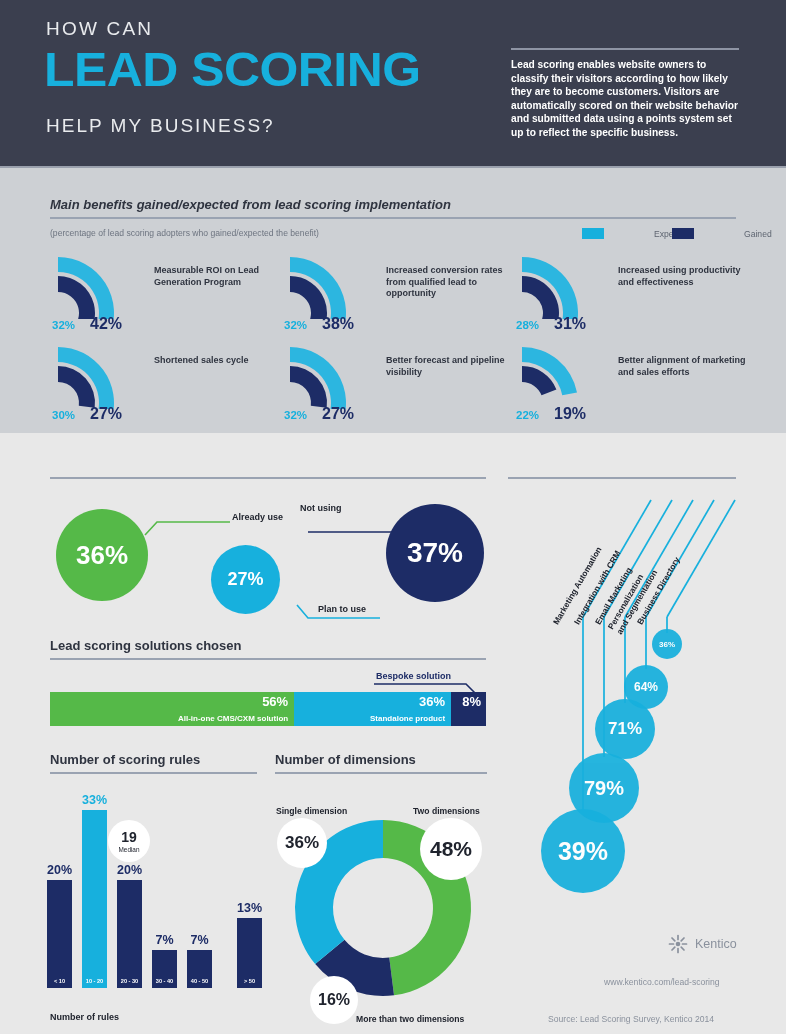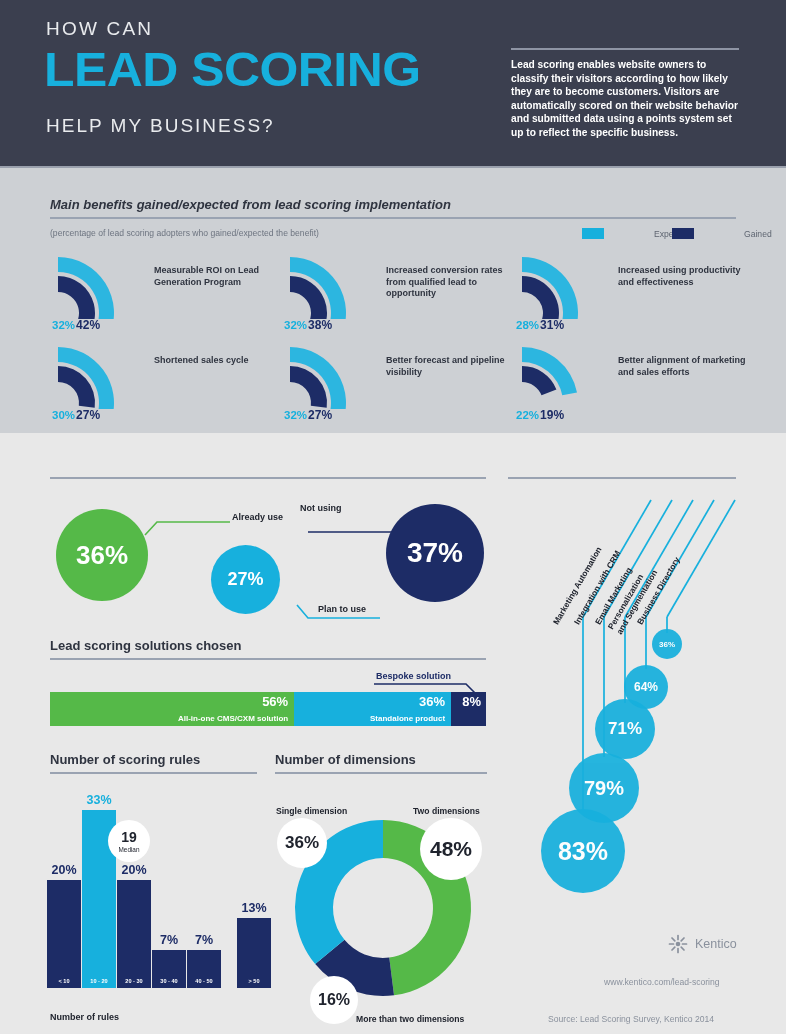--- a/index.html
+++ b/index.html
@@ -63,21 +63,21 @@
   .legend-gained   { left: 672px; }
 
   .benefit { position: absolute; width: 240px; height: 84px; }
   .gauge { position: absolute; left: 0; top: 0; width: 96px; height: 66px; }
   .b-label {
     position: absolute; left: 104px; top: 12px; width: 132px;
     font-size: 9px; line-height: 11.5px; font-weight: 700; color: #2f3440;
   }
   .b-vals { position: absolute; left: 2px; top: 62px; font-weight: 700; }
   .b-vals .exp { font-size: 11.5px; color: #17b0dd; }
-  .b-vals .gai { font-size: 12px; color: #1d2c66; margin-left: 1px; }
+  .b-vals .gai { font-size: 16px; color: #1d2c66; margin-left: 15px; }
 
   
   .band2 {
     position: absolute; left: 0; top: 433px; width: 786px; height: 601px;
     background: #e8e8e8;
   }
   .adopt-title { position: absolute; left: 50px; top: 456px; }
   .adopt-rule  { position: absolute; left: 50px; top: 477px; width: 436px; }
 
   .bubble {
@@ -97,21 +97,21 @@
   .seg .pct { position: absolute; right: 6px; top: 2px; font-size: 13px; font-weight: 700; color: #fff; }
   .seg .nm  { position: absolute; right: 6px; bottom: 3px; font-size: 8px; font-weight: 700; color: #fff; white-space: nowrap; }
   .seg.small .pct { right: 5px; }
 
   .rules-title { position: absolute; left: 50px; top: 752px; }
   .rules-rule  { position: absolute; left: 50px; top: 772px; width: 207px; }
   .dim-title   { position: absolute; left: 275px; top: 752px; }
   .dim-rule    { position: absolute; left: 275px; top: 772px; width: 212px; }
 
   .barchart { position: absolute; left: 47px; top: 790px; width: 214px; height: 220px; }
-  .bar { position: absolute; bottom: 22px; width: 34px; }
+  .bar { position: absolute; bottom: 22px; width: 25px; }
   .bar .col { width: 100%; height: 100%; }
   .bar .vlab {
     position: absolute; left: 50%; transform: translateX(-50%);
     top: -17px; font-size: 12.5px; font-weight: 700; white-space: nowrap;
   }
   .bar .xlab {
     position: absolute; left: 50%; transform: translateX(-50%);
     bottom: 4px; font-size: 5.6px; font-weight: 700; color: #fff; white-space: nowrap;
   }
   .axis-cap { position: absolute; left: 50px; top: 1012px; font-size: 9px; font-weight: 700; color: #20242e; }
@@ -351,21 +351,21 @@
   </svg>
   <div id="relabels-host">
       <div class="diaglabel" style="left: 560px; top: 617px; transform: rotate(-60deg); width: 150px;">Marketing Automation</div>
       <div class="diaglabel" style="left: 581px; top: 617px; transform: rotate(-60deg); width: 150px;">Integration with CRM</div>
       <div class="diaglabel" style="left: 602px; top: 617px; transform: rotate(-60deg); width: 150px;">Email Marketing</div>
       <div class="diaglabel" style="left: 623px; top: 617px; transform: rotate(-60deg); width: 150px;">Personalization<br>and Segmentation</div>
       <div class="diaglabel" style="left: 644px; top: 617px; transform: rotate(-60deg); width: 150px;">Business Directory</div>
     </div>
   <div id="rebubbles-host">
       <div class="bubble" style="left: 541px; top: 809px; height: 84px; width: 84px; background: rgb(23, 176, 221); opacity: 0.93; font-size: 25px;">
-        <span>83%</span>
+        <span>39%</span>
       </div>
       <div class="bubble" style="left: 569px; top: 753px; height: 70px; width: 70px; background: rgb(23, 176, 221); opacity: 0.93; font-size: 20px;">
         <span>79%</span>
       </div>
       <div class="bubble" style="left: 595px; top: 699px; height: 60px; width: 60px; background: rgb(23, 176, 221); opacity: 0.93; font-size: 17px;">
         <span>71%</span>
       </div>
       <div class="bubble" style="left: 624px; top: 665px; height: 44px; width: 44px; background: rgb(23, 176, 221); opacity: 0.93; font-size: 12px;">
         <span>64%</span>
       </div>

